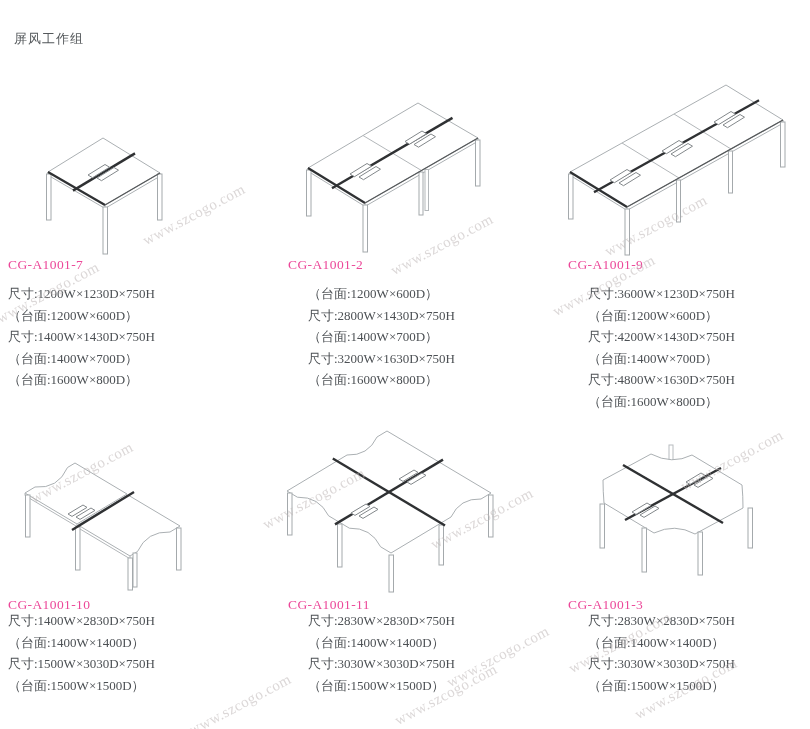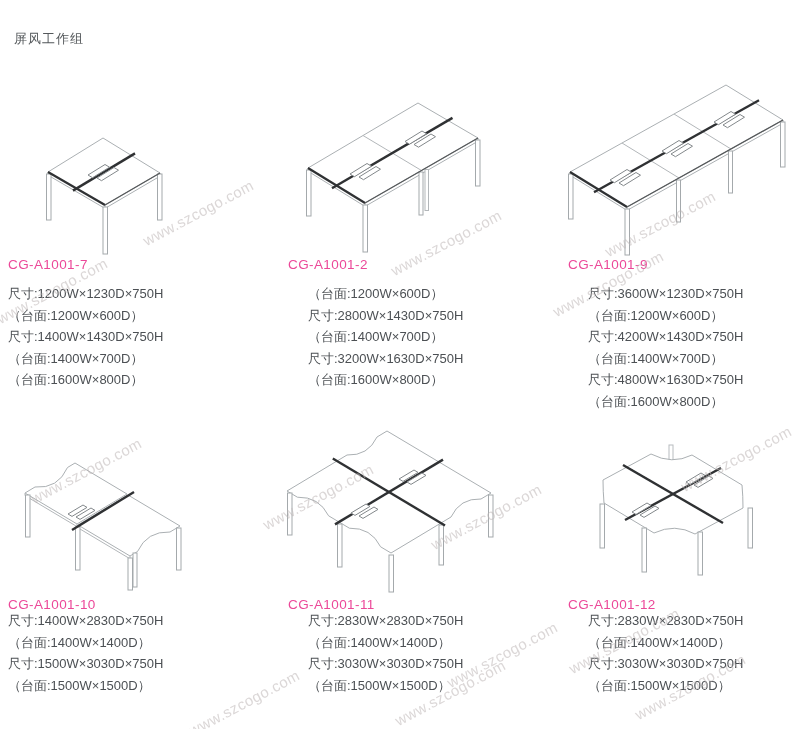--- a/index.html
+++ b/index.html
@@ -1,17 +1,17 @@
 <!DOCTYPE html>
 <html><head>
 <meta charset="utf-8">
 <style>
   html,body{margin:0;padding:0;background:#fff;}
   .page{position:relative;width:810px;height:729px;background:#fff;overflow:hidden;
-        font-family:Liberation Sans, sans-serif;}
+        font-family:Liberation Serif, serif;}
   .header{position:absolute;left:14px;top:30px;font-size:13px;color:#54585b;letter-spacing:1px;}
   .card{position:absolute;width:280px;}
   .drawing{position:absolute;left:0;top:0;}
   .model{position:absolute;left:8px;width:198px;text-align:left;font-size:13.5px;
          color:#ec4899;letter-spacing:.4px;white-space:nowrap;}
   .specs{position:absolute;font-size:13px;color:#4c5054;line-height:21.5px;white-space:nowrap;}
   .row1 .model{top:182px;}
   .row1 .specs{top:208px;}
   .row2 .model{top:177px;}
   .row2 .specs{top:190px;}
@@ -192,21 +192,21 @@
         <rect x="40" y="84" width="4.5" height="44" fill="#fff" stroke="#a4a9ac"></rect>
         <rect x="188" y="88" width="4.5" height="40" fill="#fff" stroke="#a4a9ac"></rect>
         <rect x="82" y="108" width="4.5" height="44" fill="#fff" stroke="#a4a9ac"></rect>
         <rect x="138" y="112" width="4.5" height="43" fill="#fff" stroke="#a4a9ac"></rect>
         <path d="M65,100 L161,48" stroke="#2f3133" stroke-width="2.4"></path>
         <path d="M63,45 L163,103" stroke="#2f3133" stroke-width="2.4"></path>
         <path d="M72,92 l15,-9 l4,2.4 l-15,9 z M80,95 l15,-9 l4,2.4 l-15,9 z" fill="#fff" stroke="#83888b"></path>
         <path d="M126,62 l15,-9 l4,2.4 l-15,9 z M134,65 l15,-9 l4,2.4 l-15,9 z" fill="#fff" stroke="#83888b"></path>
       </svg>
     </div>
-    <div class="model">CG-A1001-12</div>
+    <div class="model">CG-A1001-3</div>
     <div class="specs specs-l28">
       <div>尺寸:2830W×2830D×750H</div>
       <div>（台面:1400W×1400D）</div>
       <div>尺寸:3030W×3030D×750H</div>
       <div>（台面:1500W×1500D）</div>
     </div>
   </div>
 
 </div>
 

